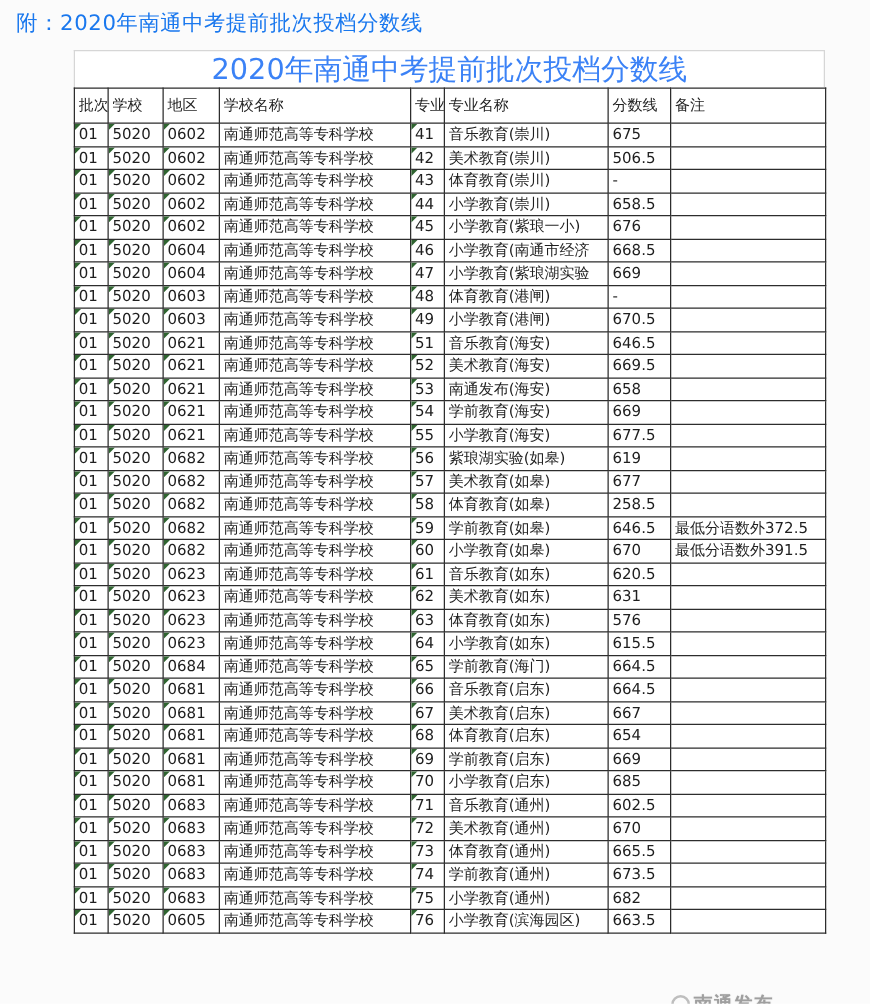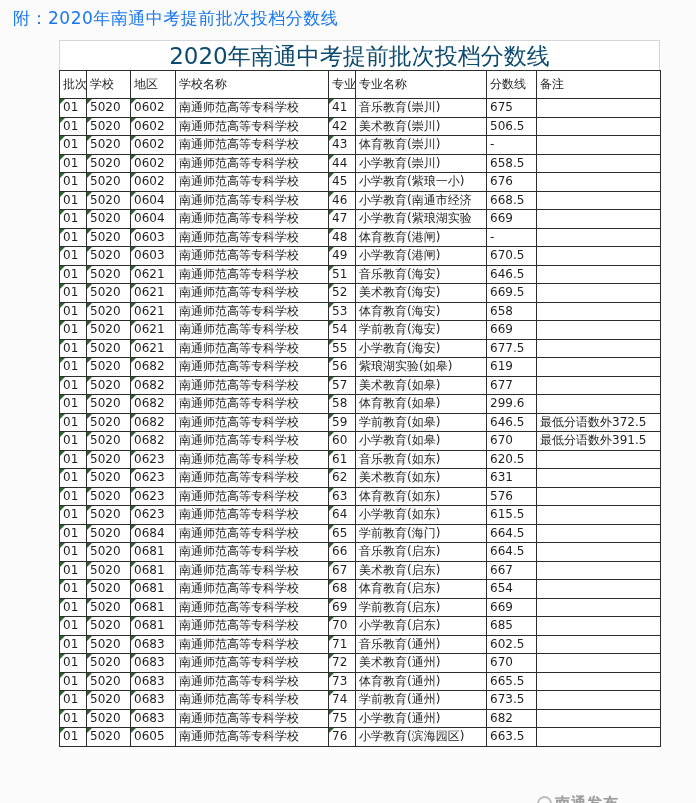--- a/index.html
+++ b/index.html
@@ -29,21 +29,21 @@
     width: 601px;
     background: #ffffff;
   }
 
   .table-title {
     height: 30px;
     line-height: 30px;
     text-align: center;
     font-size: 23px;
     font-weight: 400;
-    color: #0c4a6e;
+    color: #3b82f6;
     border: 1px solid #d6d6d6;
     border-bottom: none;
     background: #ffffff;
     white-space: nowrap;
     overflow: hidden;
   }
 
   table.score-table {
     border-collapse: collapse;
     table-layout: fixed;
@@ -245,21 +245,21 @@
           <td class="c-majorname">美术教育(海安)</td>
           <td class="c-score">669.5</td>
           <td class="c-remark"></td>
         </tr>
         <tr>
           <td class="c-batch"><span class="flag"></span>01</td>
           <td class="c-schoolcode"><span class="flag"></span>5020</td>
           <td class="c-regioncode"><span class="flag"></span>0621</td>
           <td class="c-schoolname">南通师范高等专科学校</td>
           <td class="c-majorcode"><span class="flag"></span>53</td>
-          <td class="c-majorname">体育教育(海安)</td>
+          <td class="c-majorname">南通发布(海安)</td>
           <td class="c-score">658</td>
           <td class="c-remark"></td>
         </tr>
         <tr>
           <td class="c-batch"><span class="flag"></span>01</td>
           <td class="c-schoolcode"><span class="flag"></span>5020</td>
           <td class="c-regioncode"><span class="flag"></span>0621</td>
           <td class="c-schoolname">南通师范高等专科学校</td>
           <td class="c-majorcode"><span class="flag"></span>54</td>
           <td class="c-majorname">学前教育(海安)</td>
@@ -296,21 +296,21 @@
           <td class="c-score">677</td>
           <td class="c-remark"></td>
         </tr>
         <tr>
           <td class="c-batch"><span class="flag"></span>01</td>
           <td class="c-schoolcode"><span class="flag"></span>5020</td>
           <td class="c-regioncode"><span class="flag"></span>0682</td>
           <td class="c-schoolname">南通师范高等专科学校</td>
           <td class="c-majorcode"><span class="flag"></span>58</td>
           <td class="c-majorname">体育教育(如皋)</td>
-          <td class="c-score">299.6</td>
+          <td class="c-score">258.5</td>
           <td class="c-remark"></td>
         </tr>
         <tr>
           <td class="c-batch"><span class="flag"></span>01</td>
           <td class="c-schoolcode"><span class="flag"></span>5020</td>
           <td class="c-regioncode"><span class="flag"></span>0682</td>
           <td class="c-schoolname">南通师范高等专科学校</td>
           <td class="c-majorcode"><span class="flag"></span>59</td>
           <td class="c-majorname">学前教育(如皋)</td>
           <td class="c-score">646.5</td>

